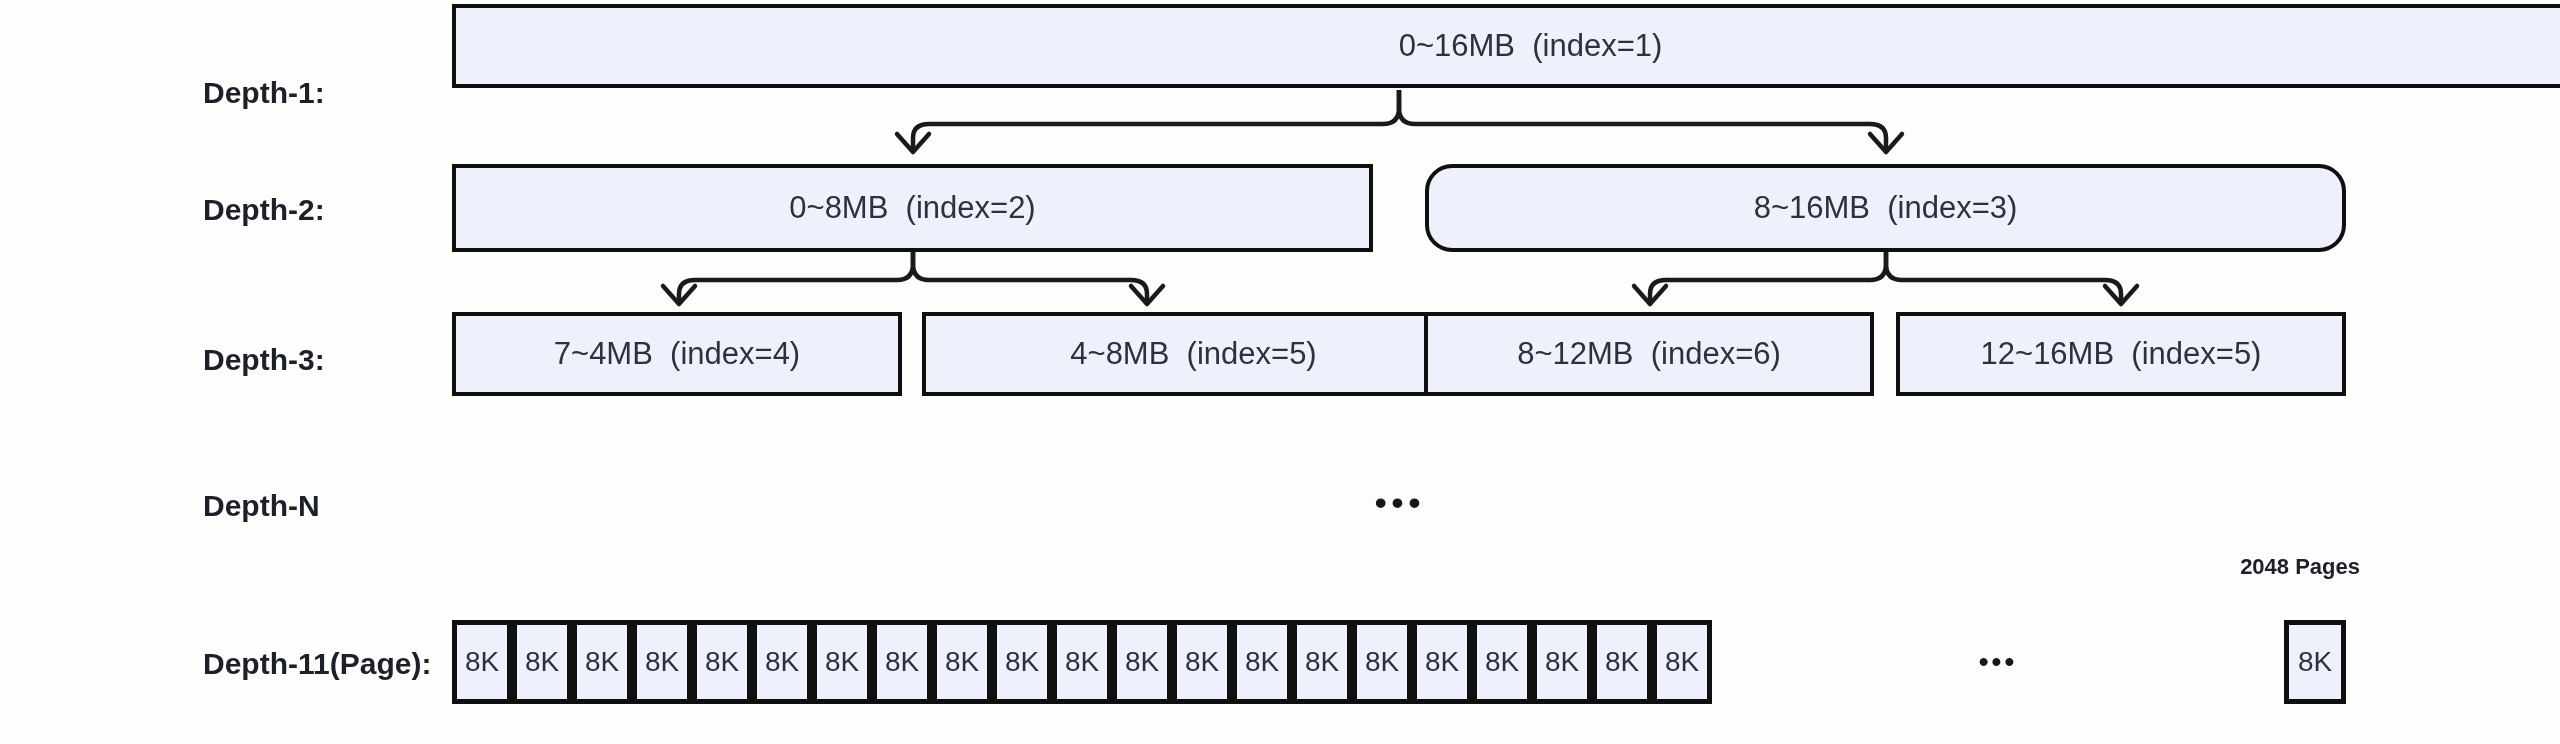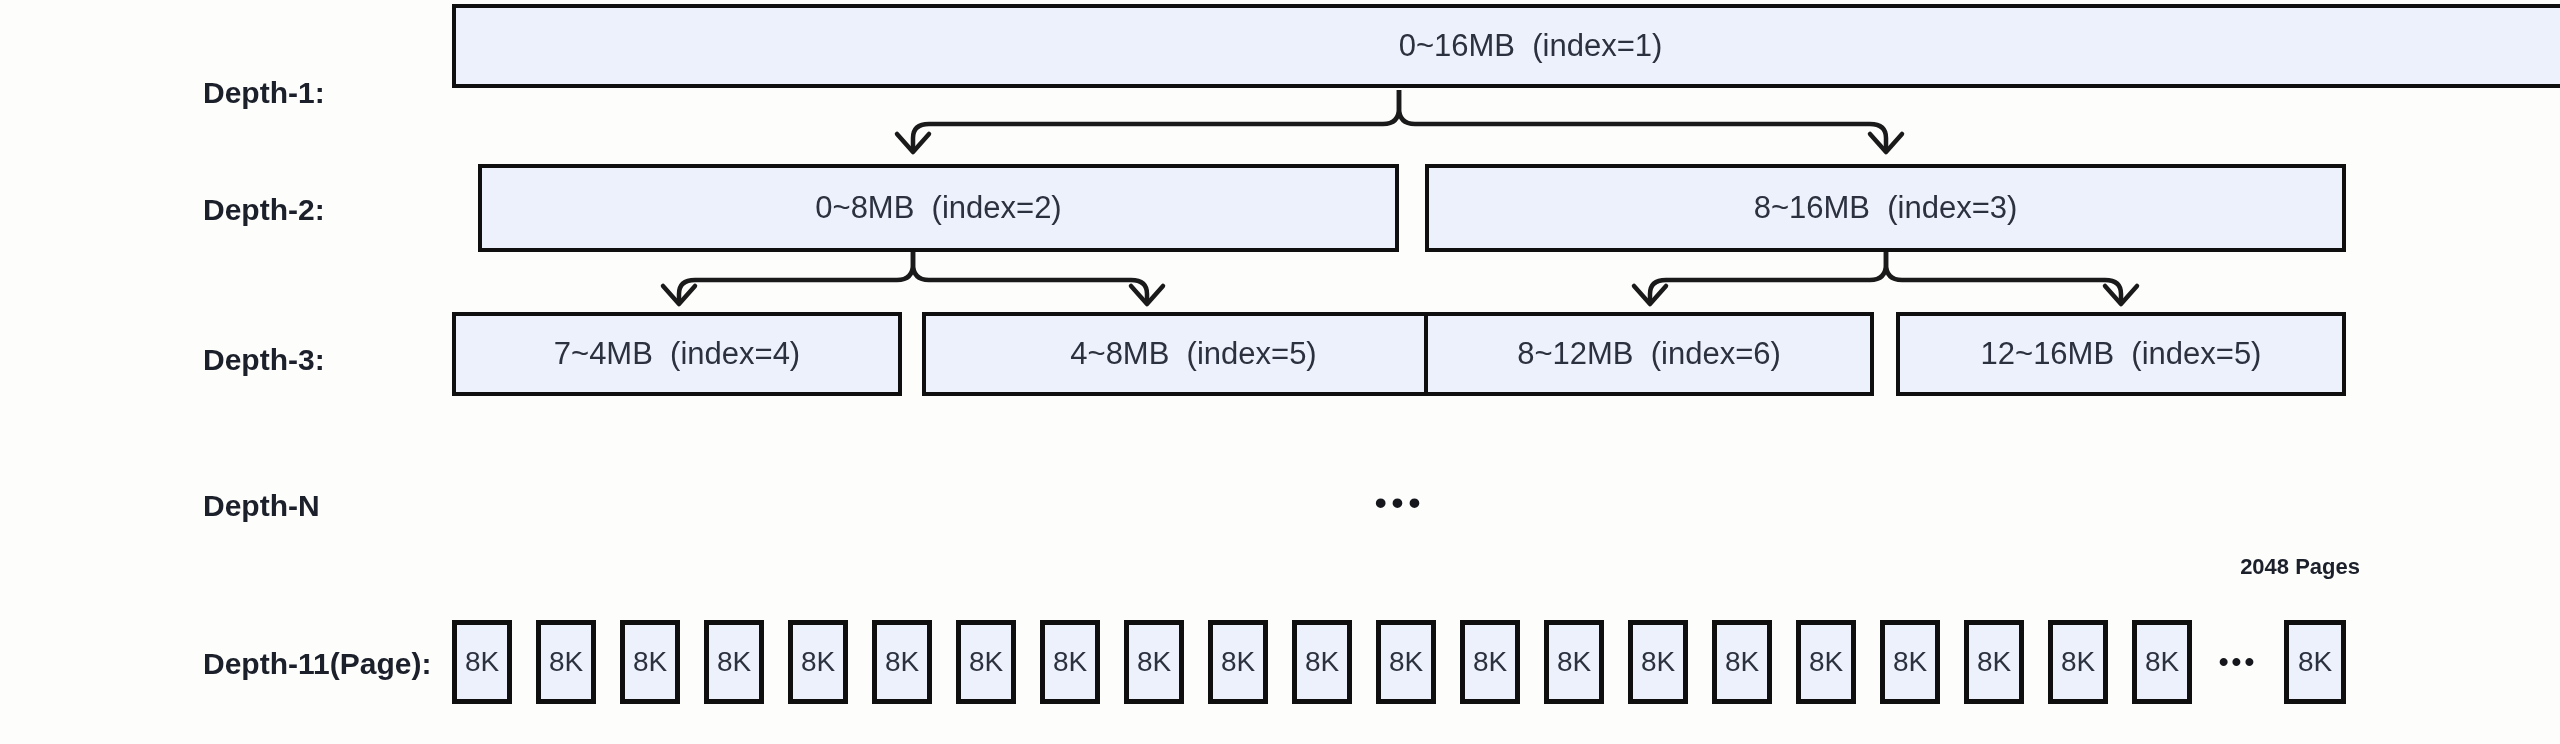--- a/index.html
+++ b/index.html
@@ -17,43 +17,43 @@
     white-space:pre;line-height:36px;
   }
   .node{
     position:absolute;box-sizing:border-box;
     background:#edf1fb;border:4px solid #0f0f0f;
     display:flex;align-items:center;justify-content:center;
     font-size:31px;color:#2c3140;white-space:pre;
   }
   
   #n1{left:452px;top:4px;width:2157px;height:84px;}
-  #n2a{left:452px;top:164px;width:921px;height:88px;margin-left:26px;}
-  #n2b{left:1425px;top:164px;width:921px;height:88px;}
+  #n2a{left:452px;top:164px;width:921px;height:88px;}
+  #n2b{left:1425px;top:164px;width:921px;height:88px;border-radius:27px;}
   #n3a{left:452px;top:312px;width:450px;height:84px;}
   #n3b{left:922px;top:312px;width:543px;height:84px;}
   #n3c{left:1424px;top:312px;width:450px;height:84px;}
   #n3d{left:1896px;top:312px;width:450px;height:84px;}
   #lbl1{top:36px;margin-top:39px;}
   #lbl2{top:192px;}
   #lbl3{top:342px;}
   #lblN{top:488px;}
   #lblP{top:646px;}
   #dotsN{
     position:absolute;left:1340px;top:482px;width:120px;
     text-align:center;font-size:34px;font-weight:700;color:#15171c;
     letter-spacing:5px;line-height:40px;
   }
   #pages-count{
     position:absolute;right:200px;top:554px;
     font-size:22px;font-weight:700;color:#1c202a;white-space:pre;
   }
   #page-row{
     position:absolute;left:452px;top:620px;width:1894px;height:84px;
-    display:flex;align-items:center;gap:24px;
+    display:flex;align-items:center;
   }
   .pbox{
     flex:none;box-sizing:border-box;
     width:60px;height:84px;
     background:#edf1fb;border:5px solid #0f0f0f;
     display:flex;align-items:center;justify-content:center;
     font-size:28px;color:#2c3140;
   }
   .pbox.last{width:62px;}
   #dotsP{

